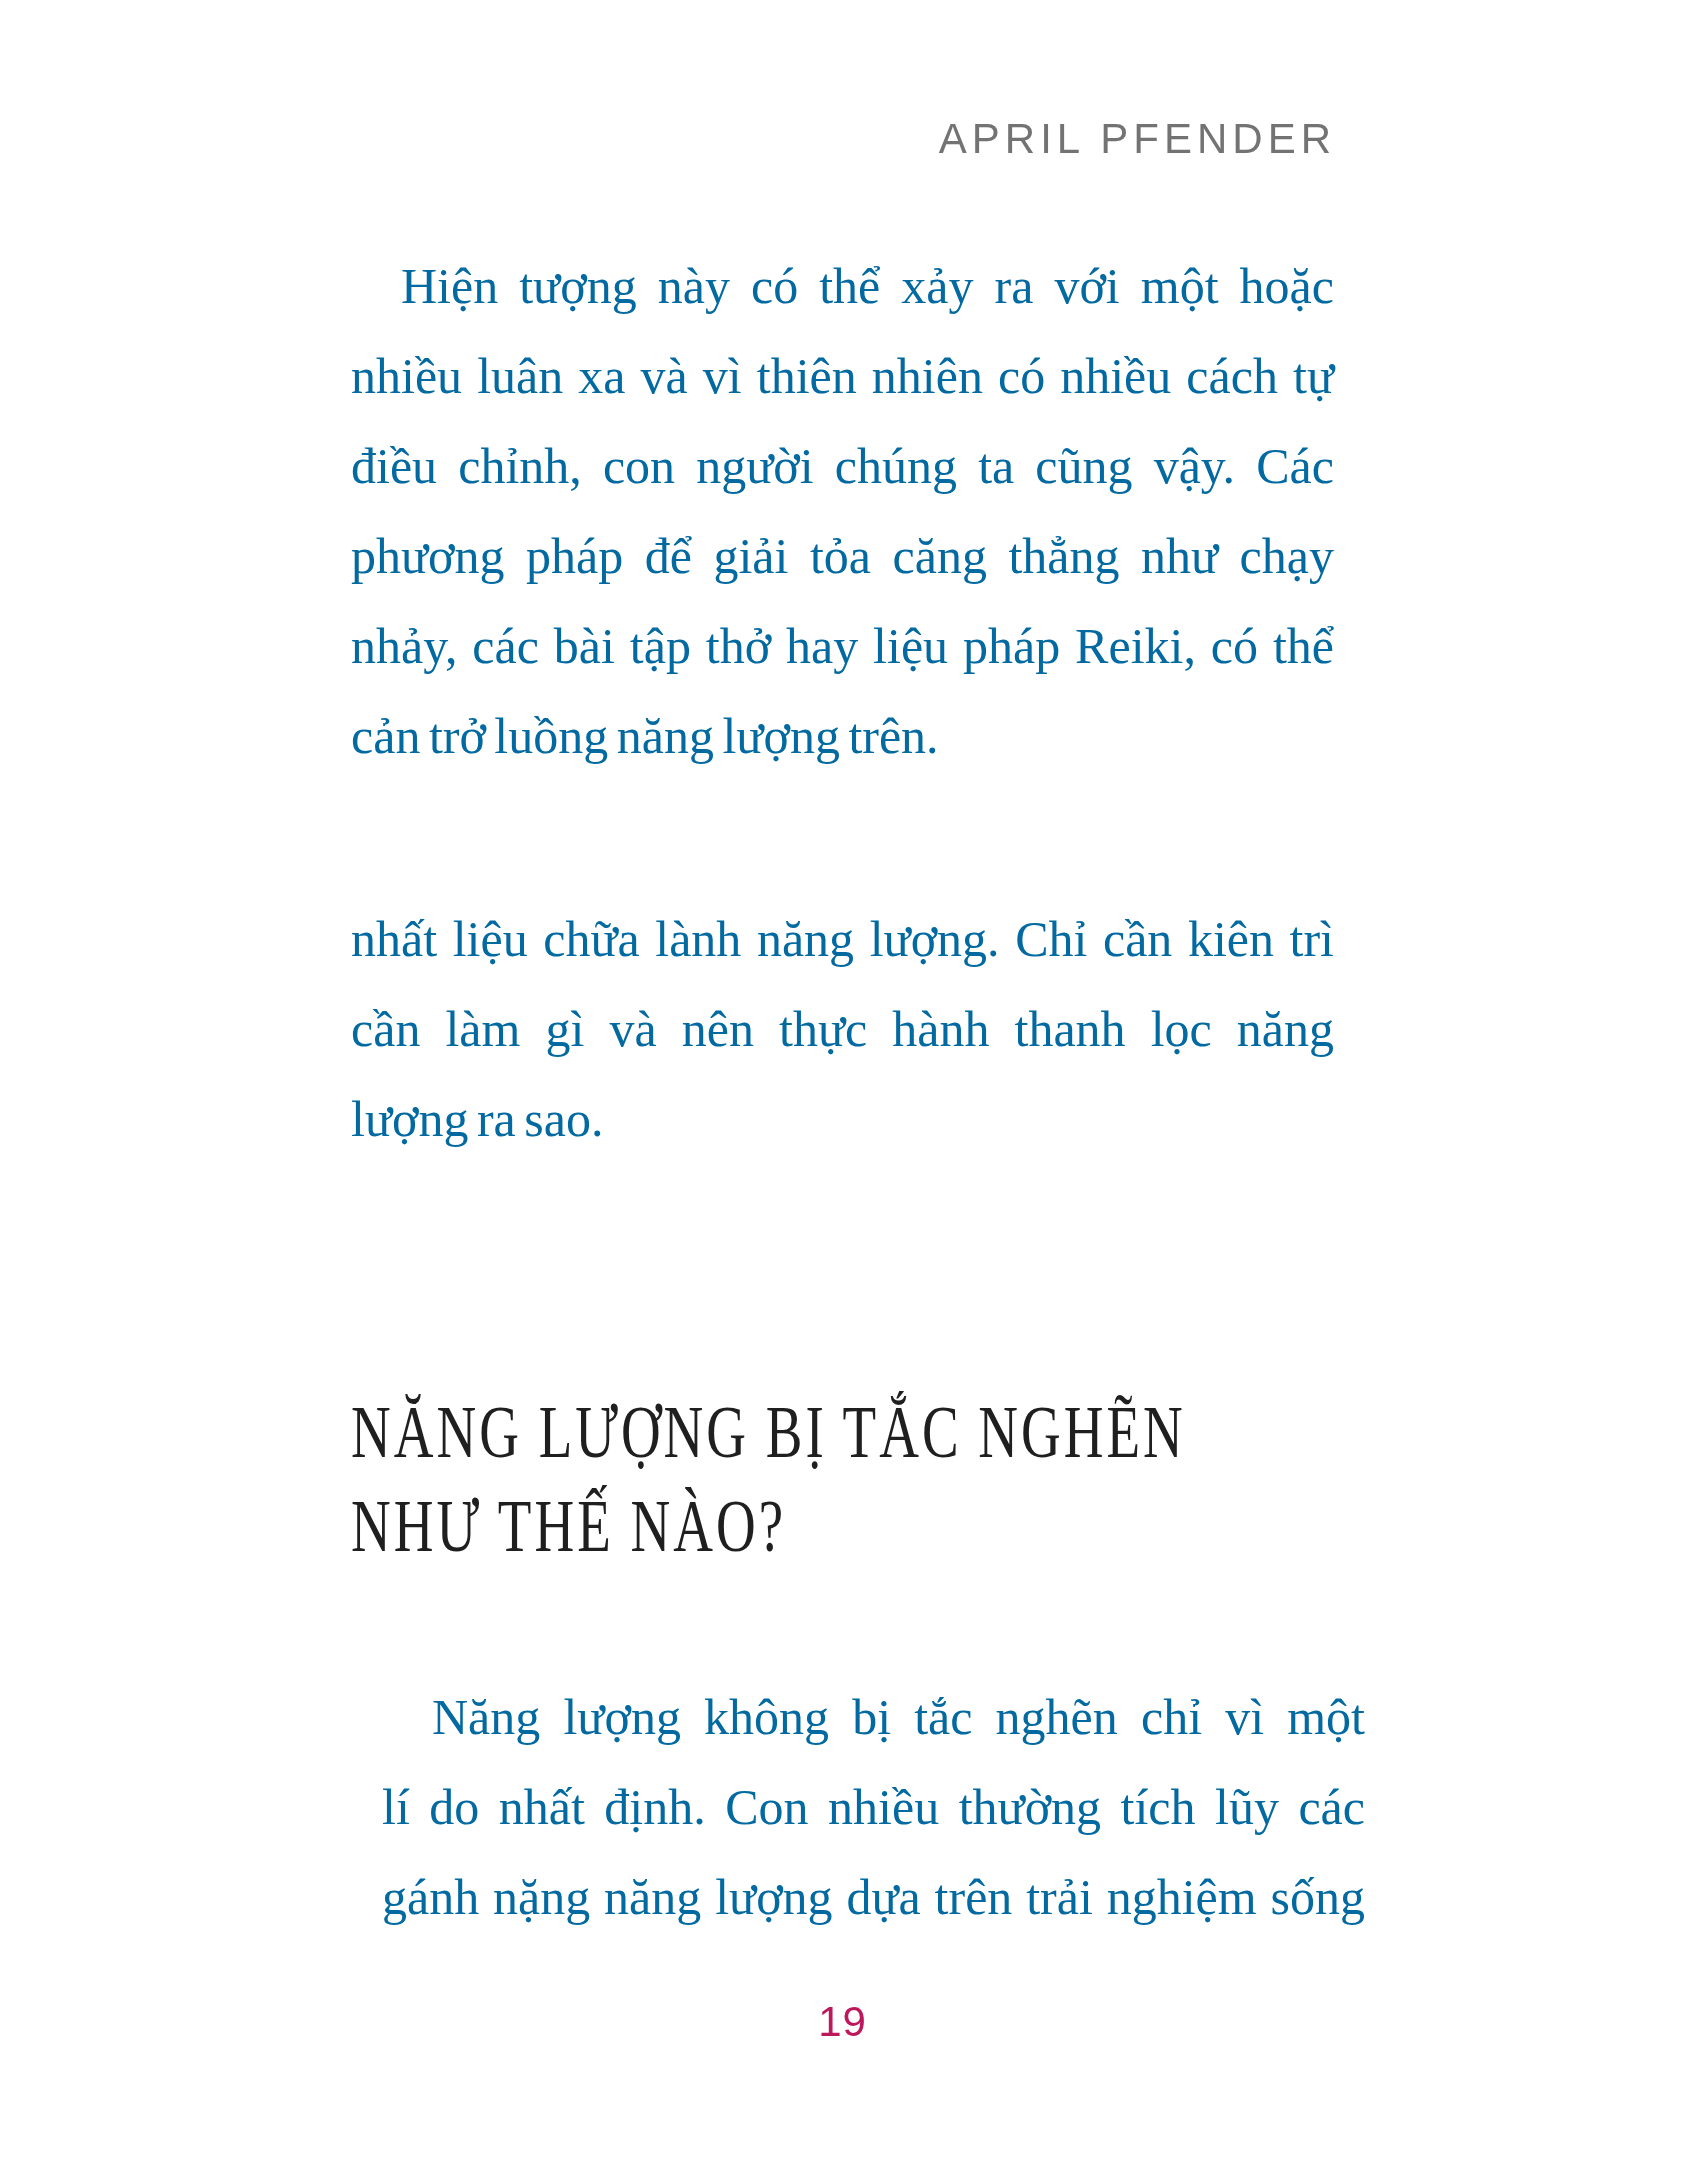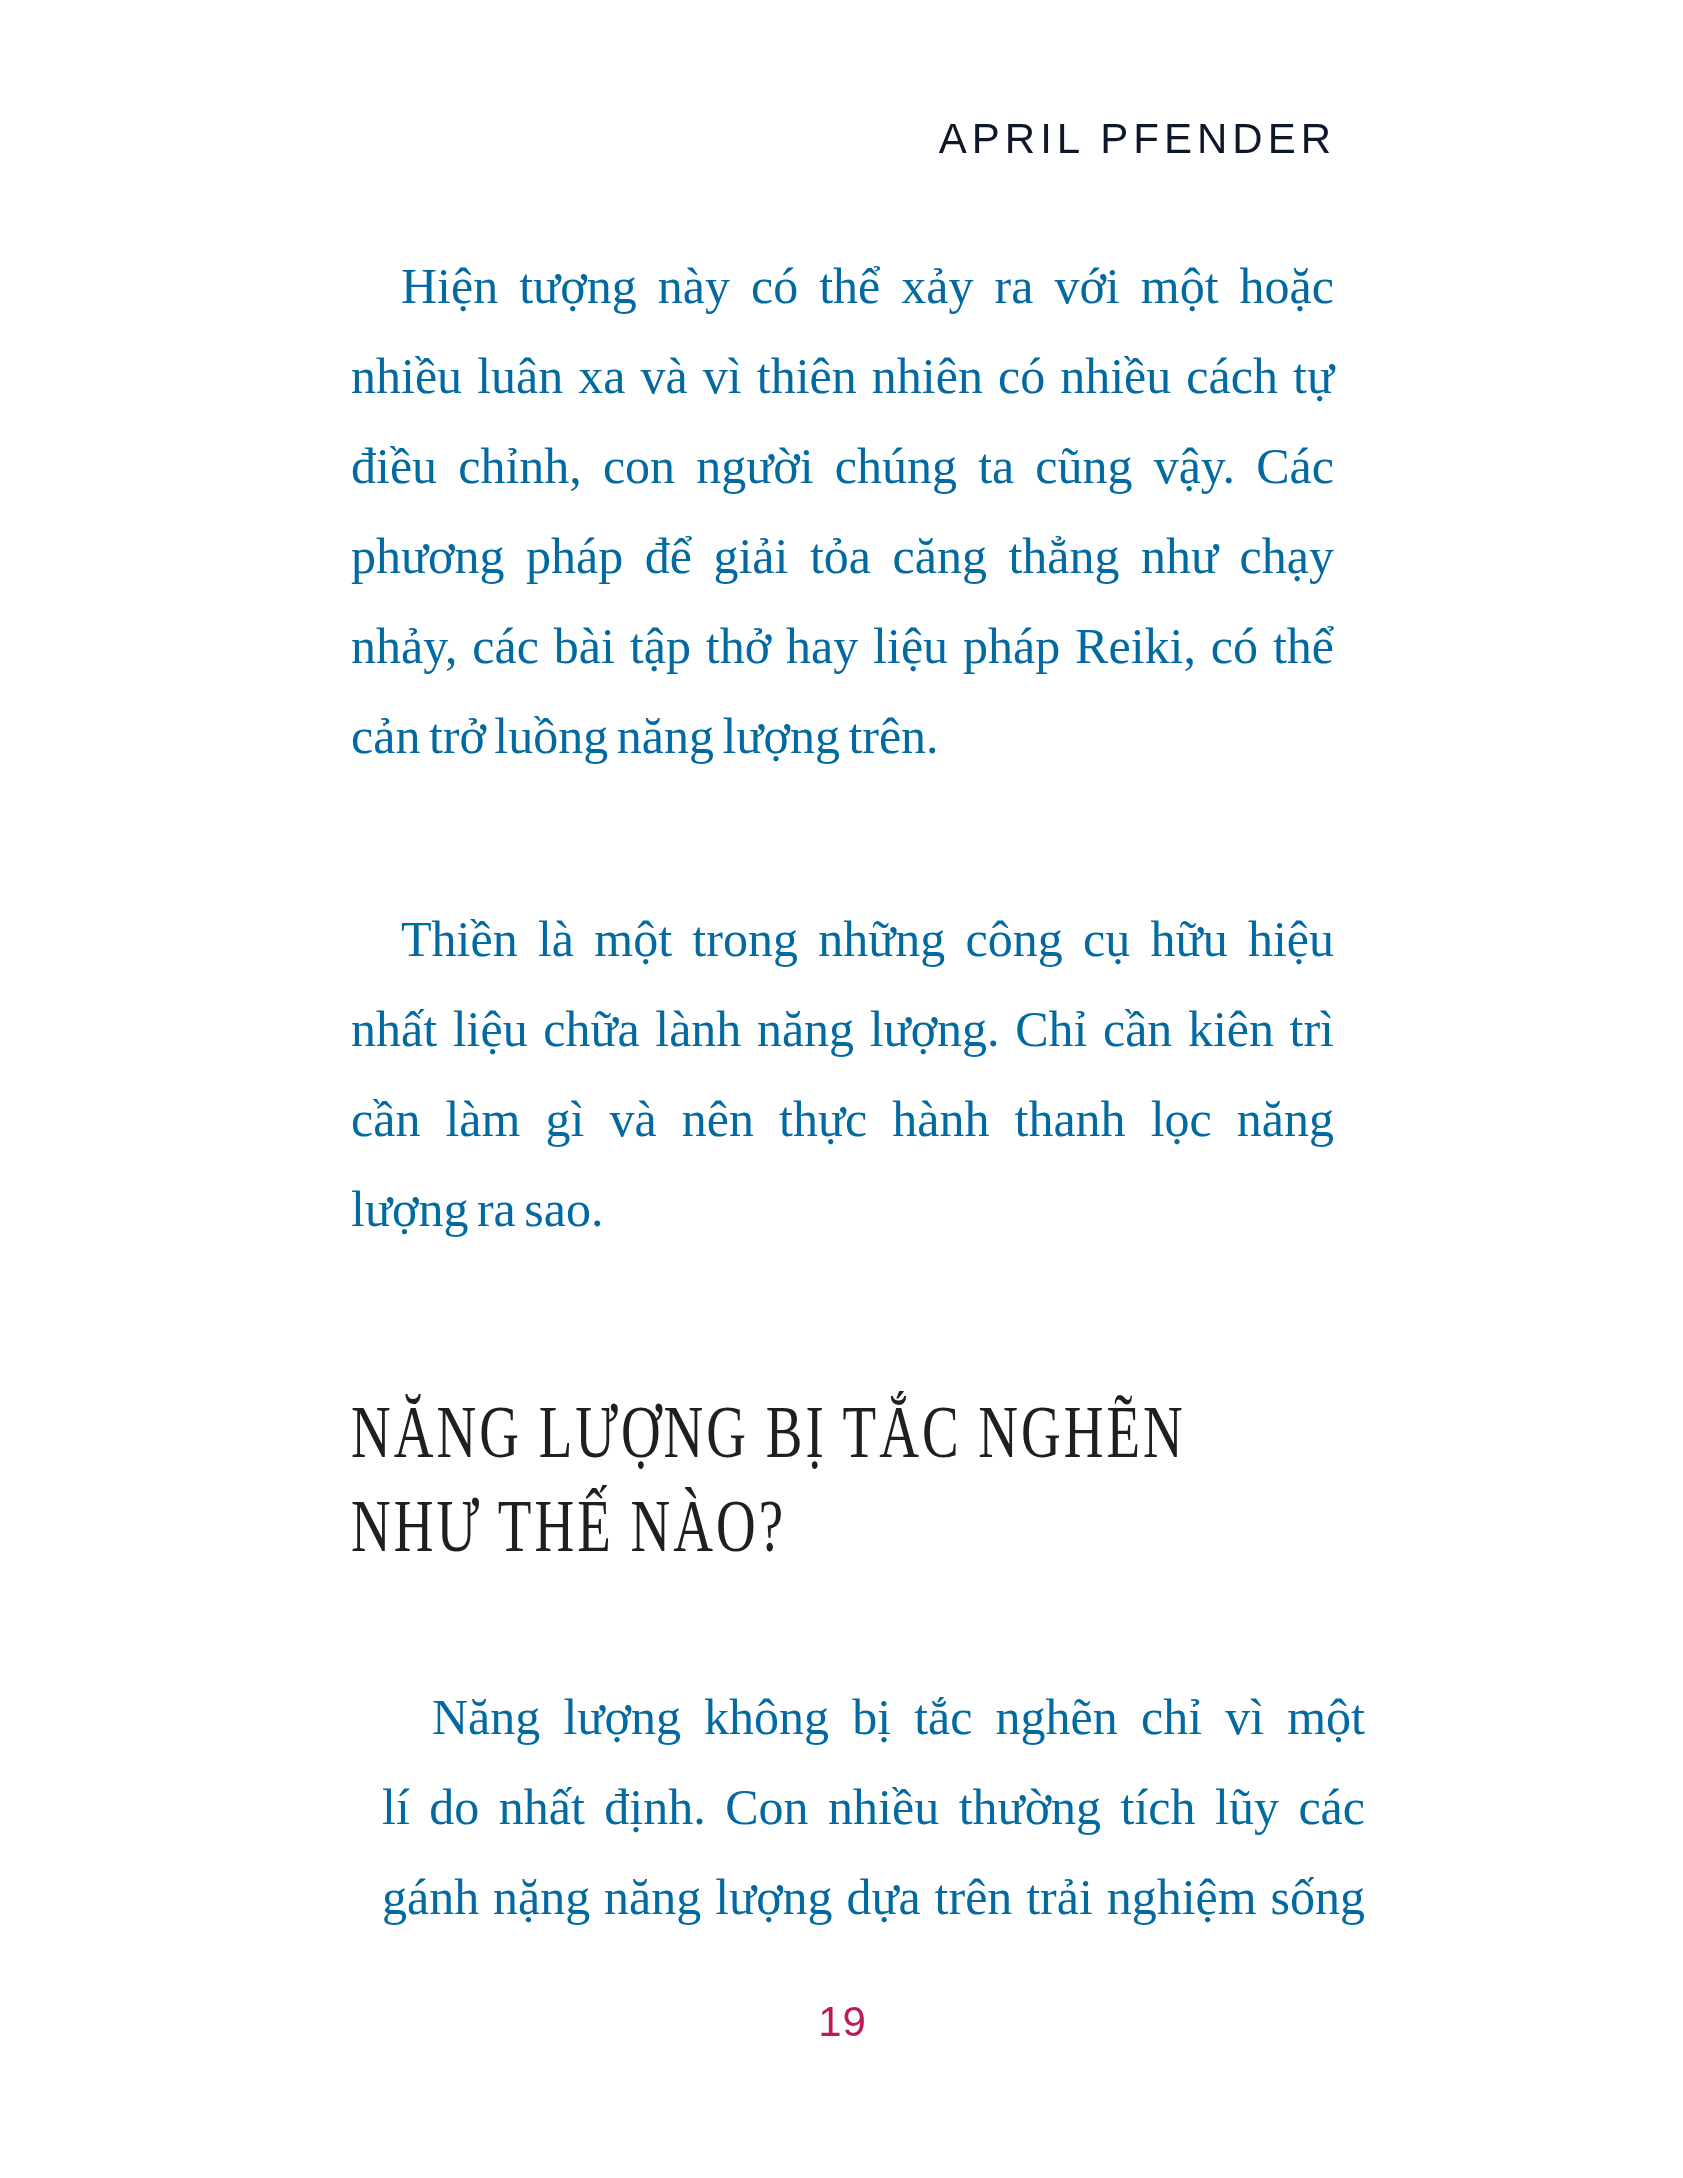--- a/index.html
+++ b/index.html
@@ -17,21 +17,21 @@
   
   .running-header {
     position: absolute;
     top: 115px;
     right: 347px;
     font-family: "Liberation Sans", sans-serif;
     font-weight: 400;
     font-size: 42px;
     line-height: 48px;
     letter-spacing: 5px;
-    color: #0f172a;
+    color: #737373;
   }
 
   
   .para {
     position: absolute;
     left: 351px;
     width: 983px;
   }
   .para-1 { top: 241px; }
   .para-2 { top: 894px; }
@@ -92,21 +92,20 @@
   <div class="para para-1">
     <div class="line first">Hiện tượng này có thể xảy ra với một hoặc</div>
     <div class="line">nhiều luân xa và vì thiên nhiên có nhiều cách tự</div>
     <div class="line">điều chỉnh, con người chúng ta cũng vậy. Các</div>
     <div class="line">phương pháp để giải tỏa căng thẳng như chạy</div>
     <div class="line">nhảy, các bài tập thở hay liệu pháp Reiki, có thể</div>
     <div class="line last">cản trở luồng năng lượng trên.</div>
   </div>
 
   <div class="para para-2">
-    <div class="line first">Thiền là một trong những công cụ hữu hiệu</div>
     <div class="line">nhất liệu chữa lành năng lượng. Chỉ cần kiên trì</div>
     <div class="line">cần làm gì và nên thực hành thanh lọc năng</div>
     <div class="line last">lượng ra sao.</div>
   </div>
 
   <div class="section-heading">
     <div class="heading-line">NĂNG LƯỢNG BỊ TẮC NGHẼN</div>
     <div class="heading-line">NHƯ THẾ NÀO?</div>
   </div>
 

